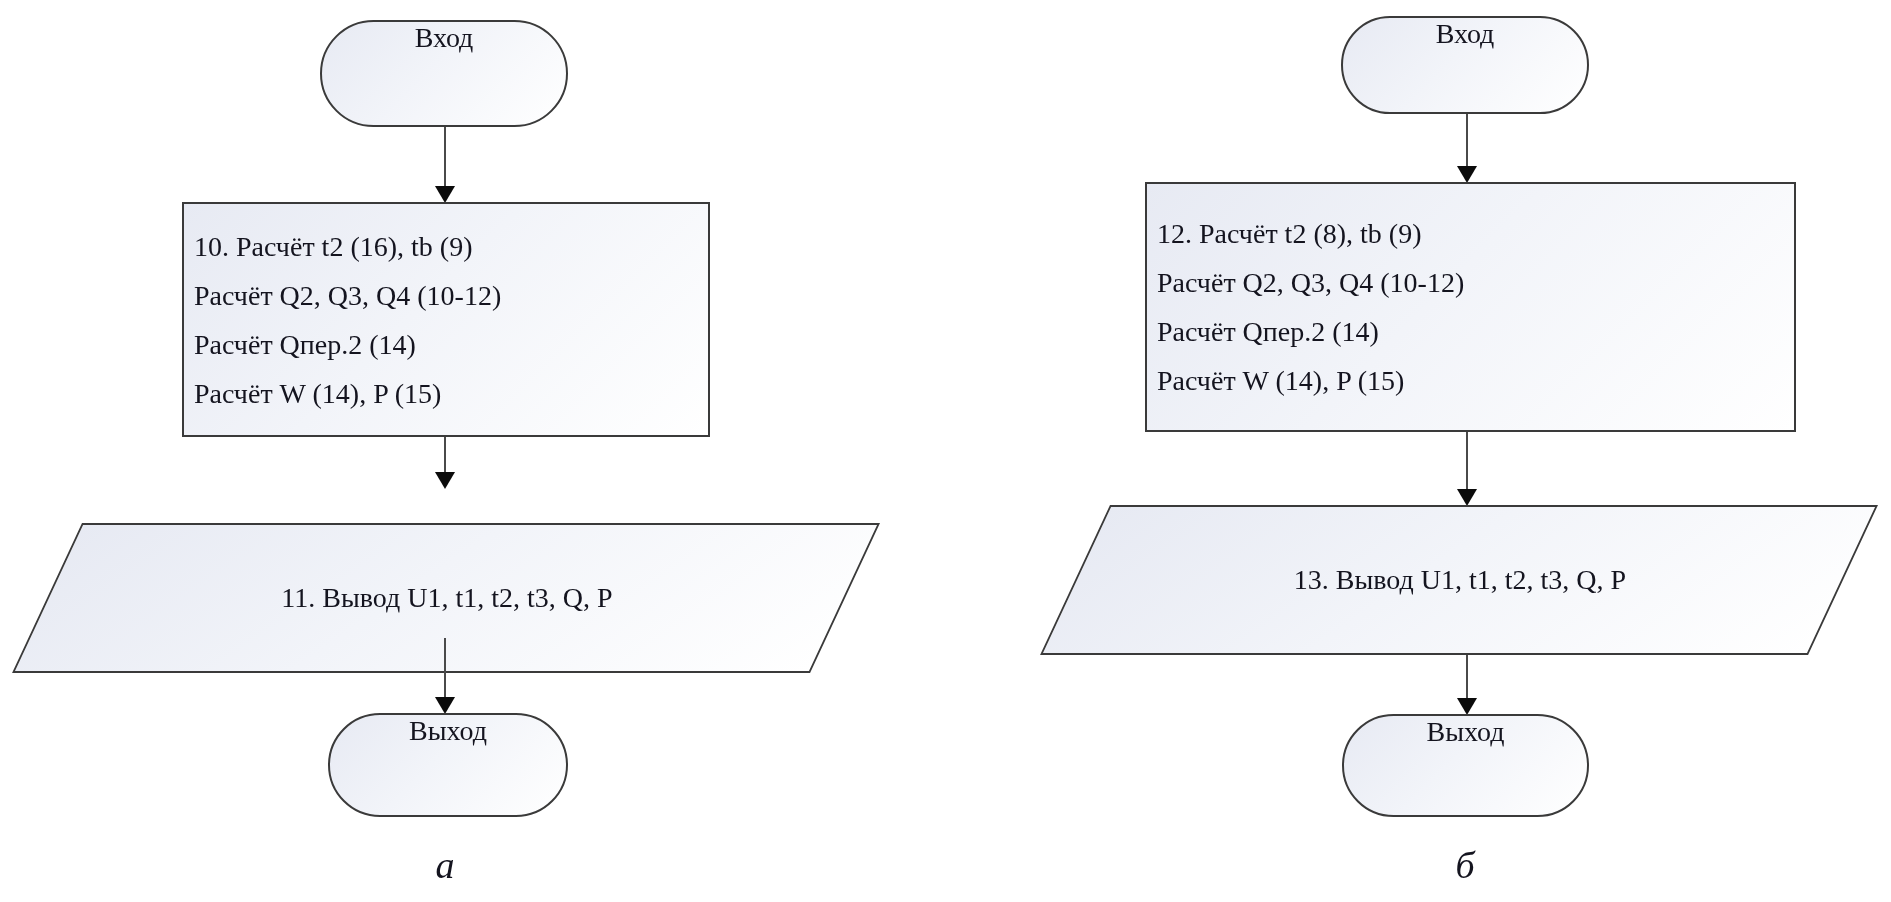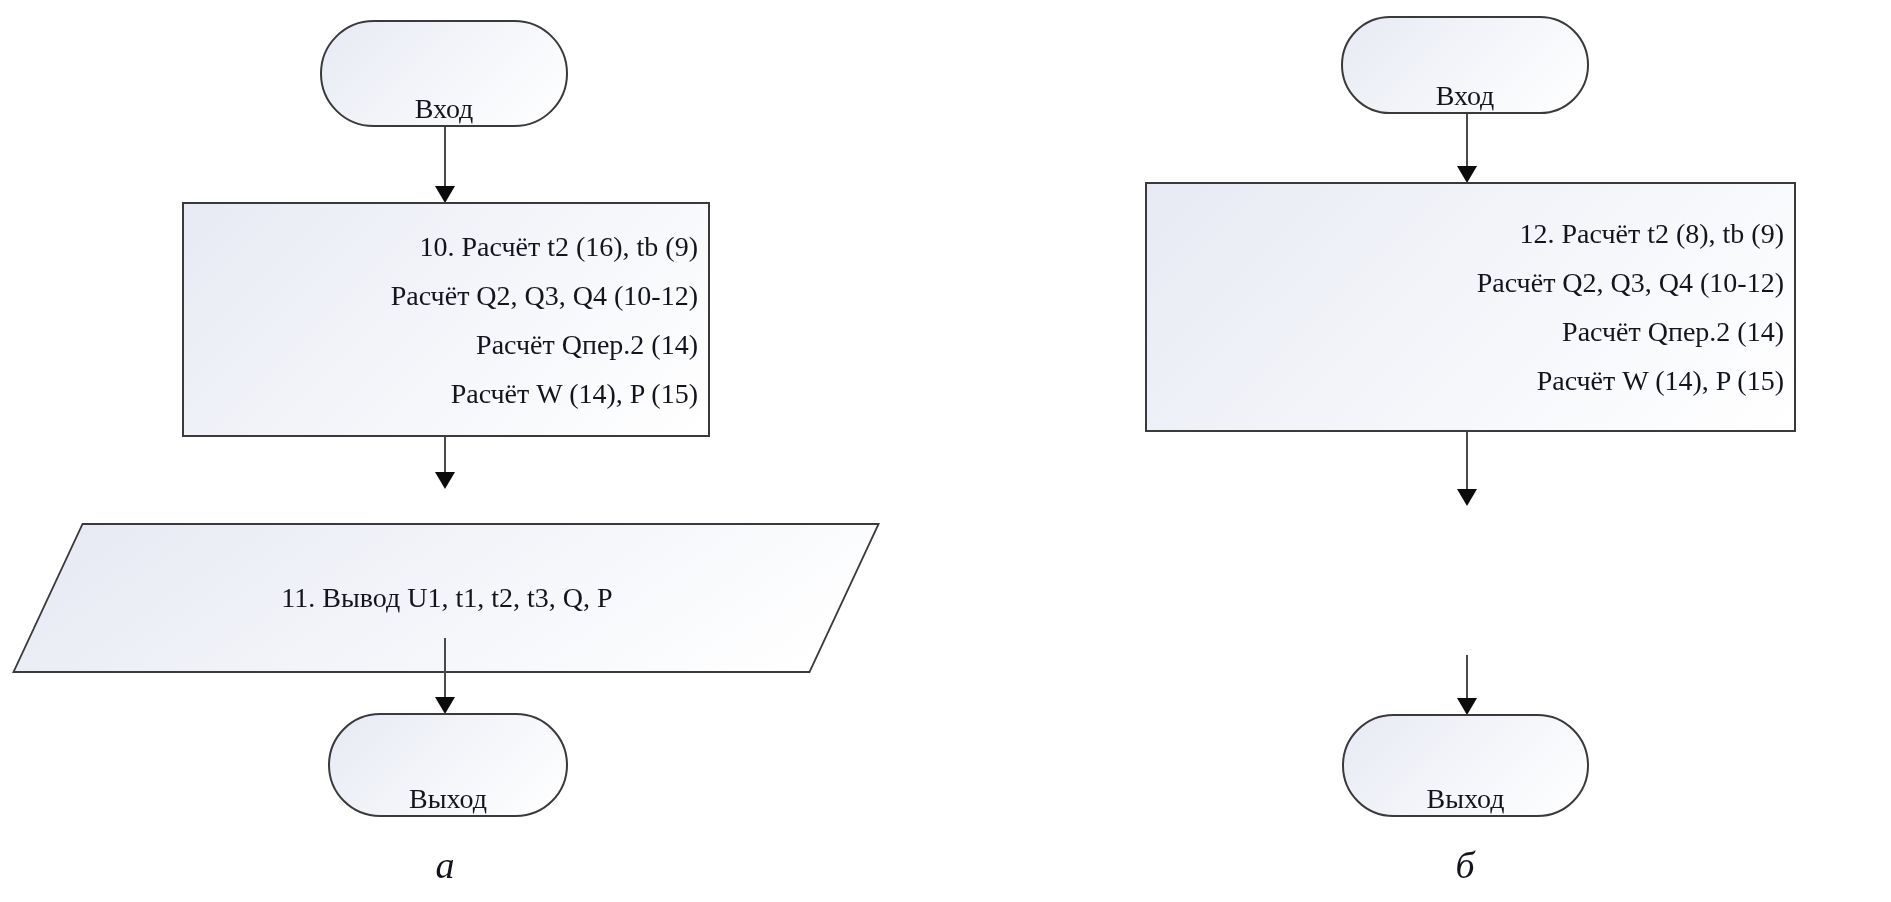--- a/index.html
+++ b/index.html
@@ -11,21 +11,21 @@
     font-family: "Liberation Serif", "DejaVu Serif", serif;
     color: var(--text, #14141f);
     overflow: hidden;
   }
   .node {
     position: absolute;
     box-sizing: border-box;
     border: 2px solid var(--shape-border, #3a3a3a);
     background: linear-gradient(135deg, var(--shape-fill-light, #e7eaf3) 0%, #f2f4f9 45%, var(--shape-fill-white, #ffffff) 100%);
     display: flex;
-    align-items: flex-end;
+    align-items: flex-start;
     justify-content: center;
     font-size: 28px;
     text-align: center;
   }
   .terminal { border-radius: 54px; }
   .process { flex-direction: column; line-height: 49px; padding: 0 10px; }
   .process .box-line { white-space: nowrap; }
 
   .para { position: absolute; }
   .para-shape {
@@ -137,20 +137,26 @@
     <div class="box-line">Расчёт Q2, Q3, Q4 (10-12)</div>
     <div class="box-line">Расчёт Qпер.2 (14)</div>
     <div class="box-line">Расчёт W (14), P (15)</div>
   </div>
 
   <div class="arrow" style="left:1457px; top:432px; height:74px;">
     <div class="arrow-shaft"></div>
     <div class="arrow-head"></div>
   </div>
 
+  <div class="para" style="left:1110px; top:505px; width:768px; height:150px;">
+    <div class="para-shape"></div>
+    <div class="para-label">
+      <span>13. Вывод U1, t1, t2, t3, Q, P</span>
+    </div>
+  </div>
 
   <div class="arrow" style="left:1457px; top:655px; height:60px;">
     <div class="arrow-shaft"></div>
     <div class="arrow-head"></div>
   </div>
 
   <div class="node terminal" style="left:1342px; top:714px; width:247px; height:103px;">
     <span>Выход</span>
   </div>
 

